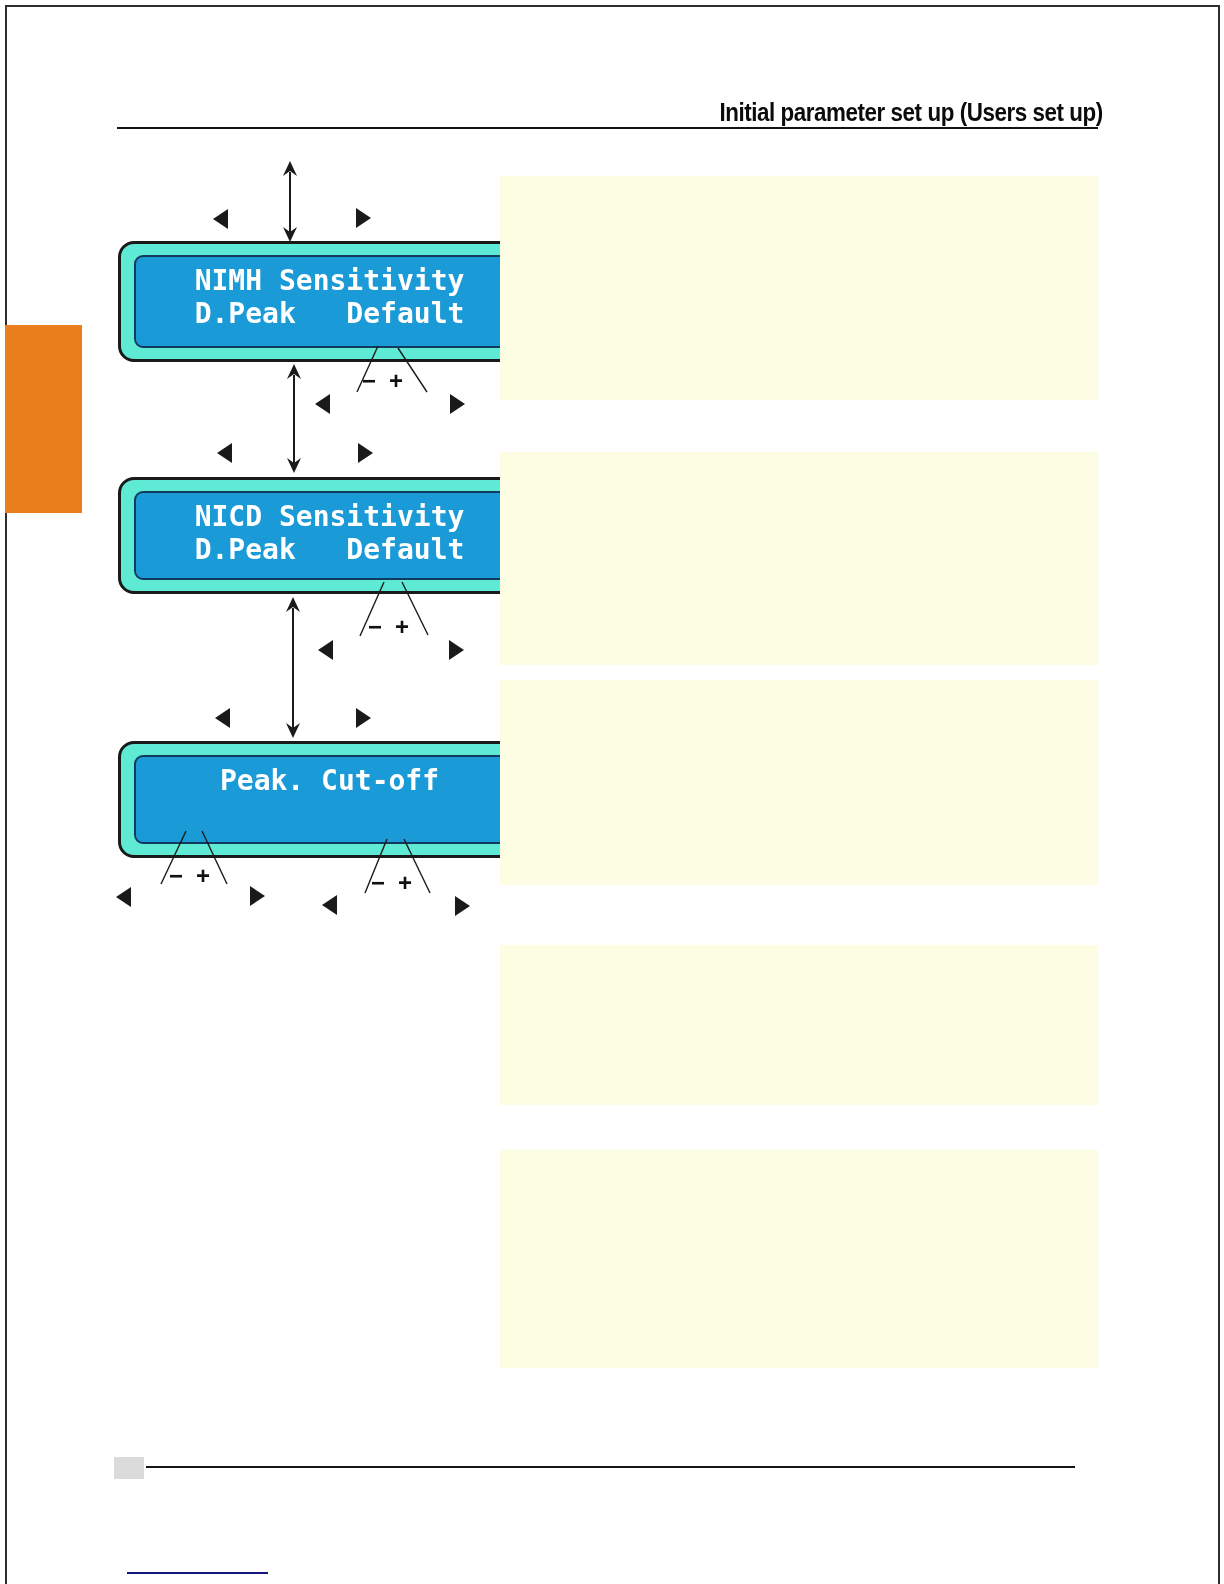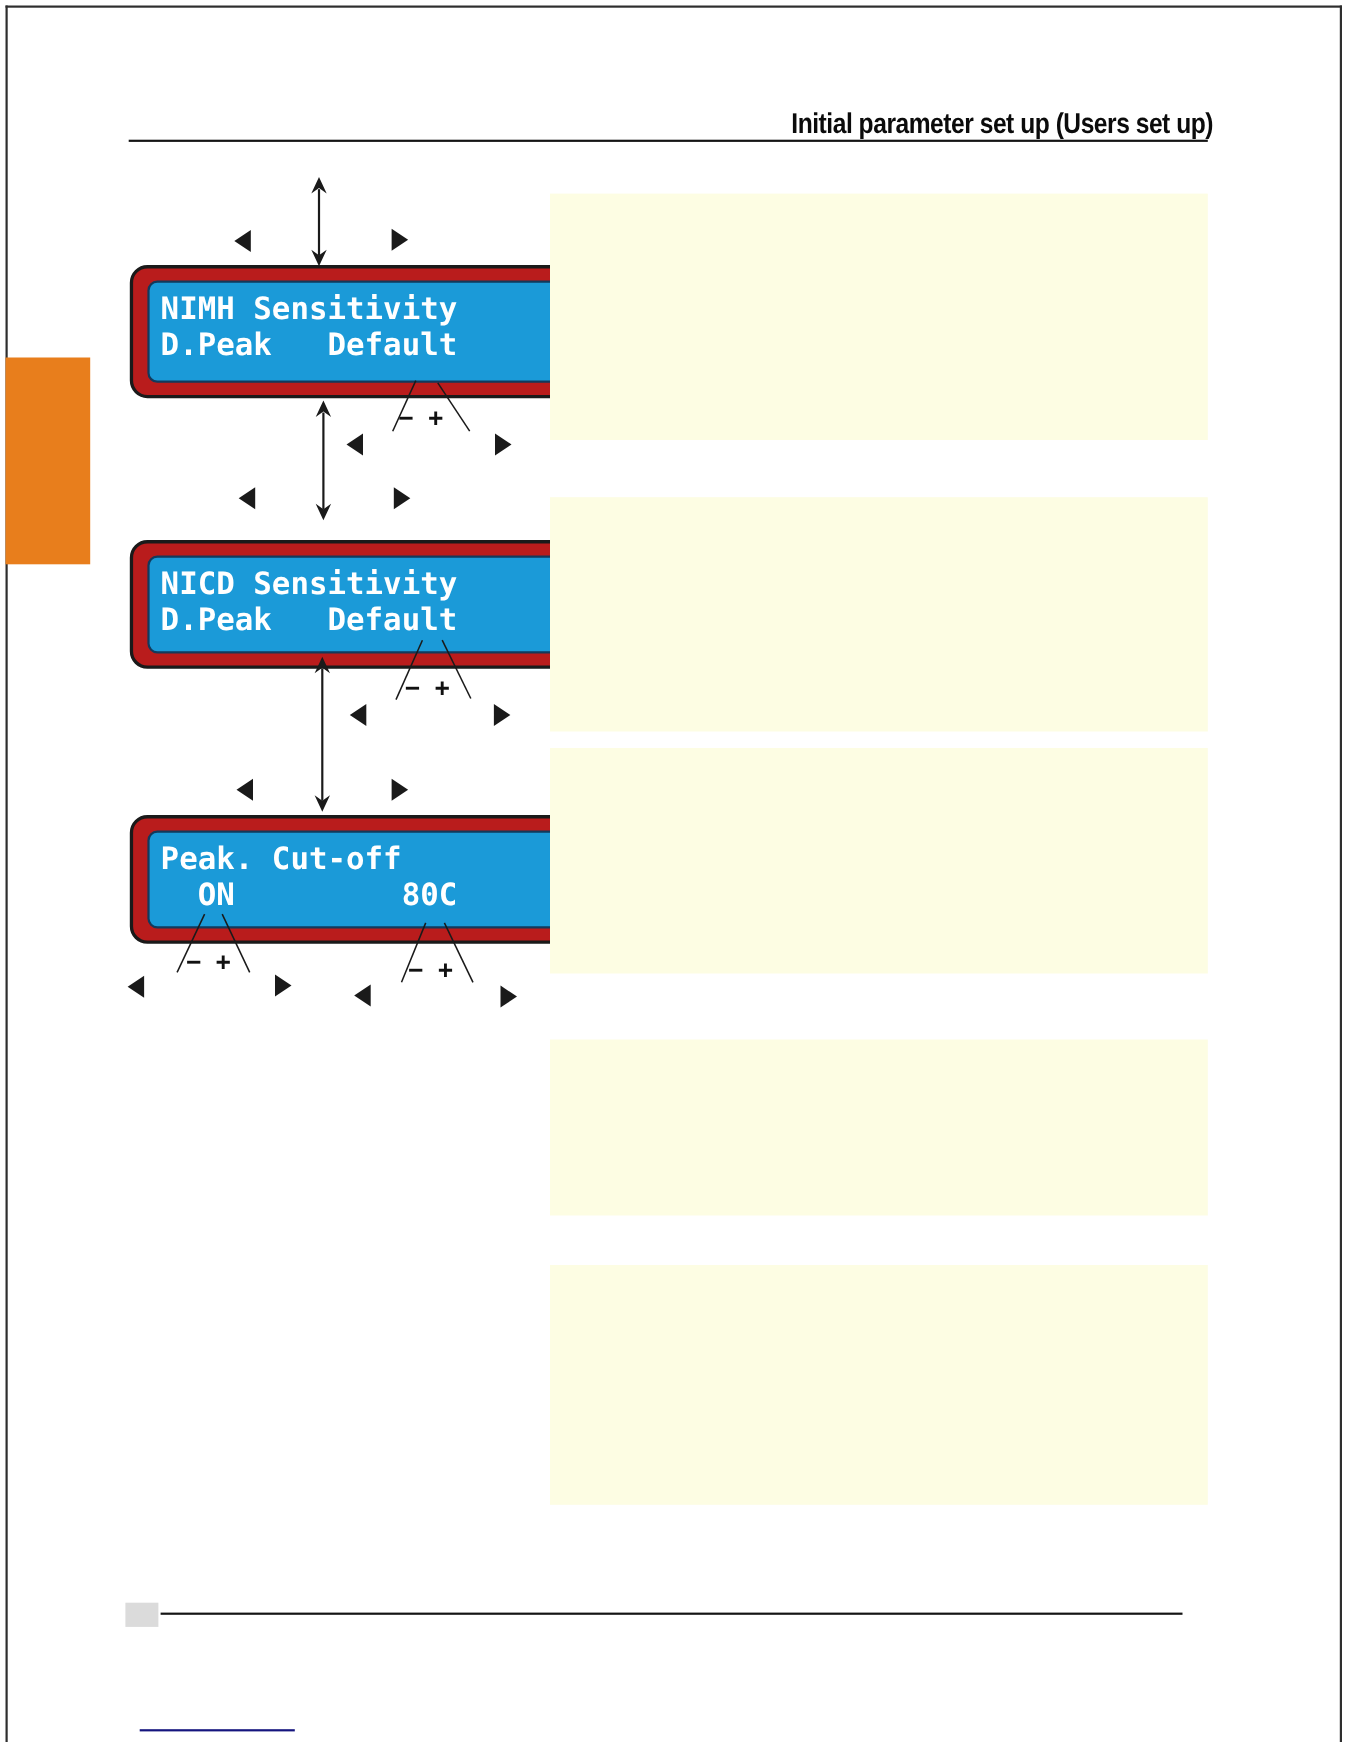--- a/index.html
+++ b/index.html
@@ -27,42 +27,43 @@
     background:#141414;
   }
   
   .chapter-tab{
     position:absolute;left:5px;top:325px;width:77px;height:188px;
     background:#E87E1C;
   }
   
   .lcd{
     position:absolute;width:414px;
-    background:#b91c1c;
+    background:#5eead4;
     border:3px solid #1a1a1a;border-radius:16px;
     box-sizing:border-box;
+    text-align:center;
   }
   .lcd-glass{
     position:absolute;left:13px;right:14px;top:11px;bottom:11px;
     background:#1B9AD8;
     border:2px solid #123a5c;border-radius:9px;
     box-sizing:border-box;
     overflow:hidden;
   }
   .lcd-line{
     font-family:"DejaVu Sans Mono", monospace;
     font-weight:bold;
     font-size:28px;line-height:33px;
     color:#ffffff;
     white-space:pre;
     padding-left:10px;
   }
   .lcd-glass .lcd-line:first-child{padding-top:7px;}
   #lcd-1{left:118px;top:241px;height:121px;}
-  #lcd-2{left:118px;top:477px;height:117px;margin-top:14px;}
+  #lcd-2{left:118px;top:477px;height:117px;}
   #lcd-3{left:118px;top:741px;height:117px;}
   
   .mp{
     position:absolute;display:flex;gap:13px;
     font-size:24px;font-weight:bold;color:#111;line-height:24px;
   }
   #mp-1{left:362px;top:369px;}
   #mp-2{left:368px;top:615px;}
   #mp-3{left:169px;top:864px;}
   #mp-4{left:371px;top:871px;}
@@ -117,21 +118,20 @@
   <div class="lcd" id="lcd-2">
     <div class="lcd-glass">
       <div class="lcd-line">NICD Sensitivity</div>
       <div class="lcd-line">D.Peak   Default</div>
     </div>
   </div>
 
   <div class="lcd" id="lcd-3">
     <div class="lcd-glass">
       <div class="lcd-line">Peak. Cut-off</div>
-      <div class="lcd-line">  ON         80C</div>
     </div>
   </div>
 
   <div class="mp" id="mp-1">
     <span>−</span>
     <span>+</span>
   </div>
   <div class="mp" id="mp-2">
     <span>−</span>
     <span>+</span>

